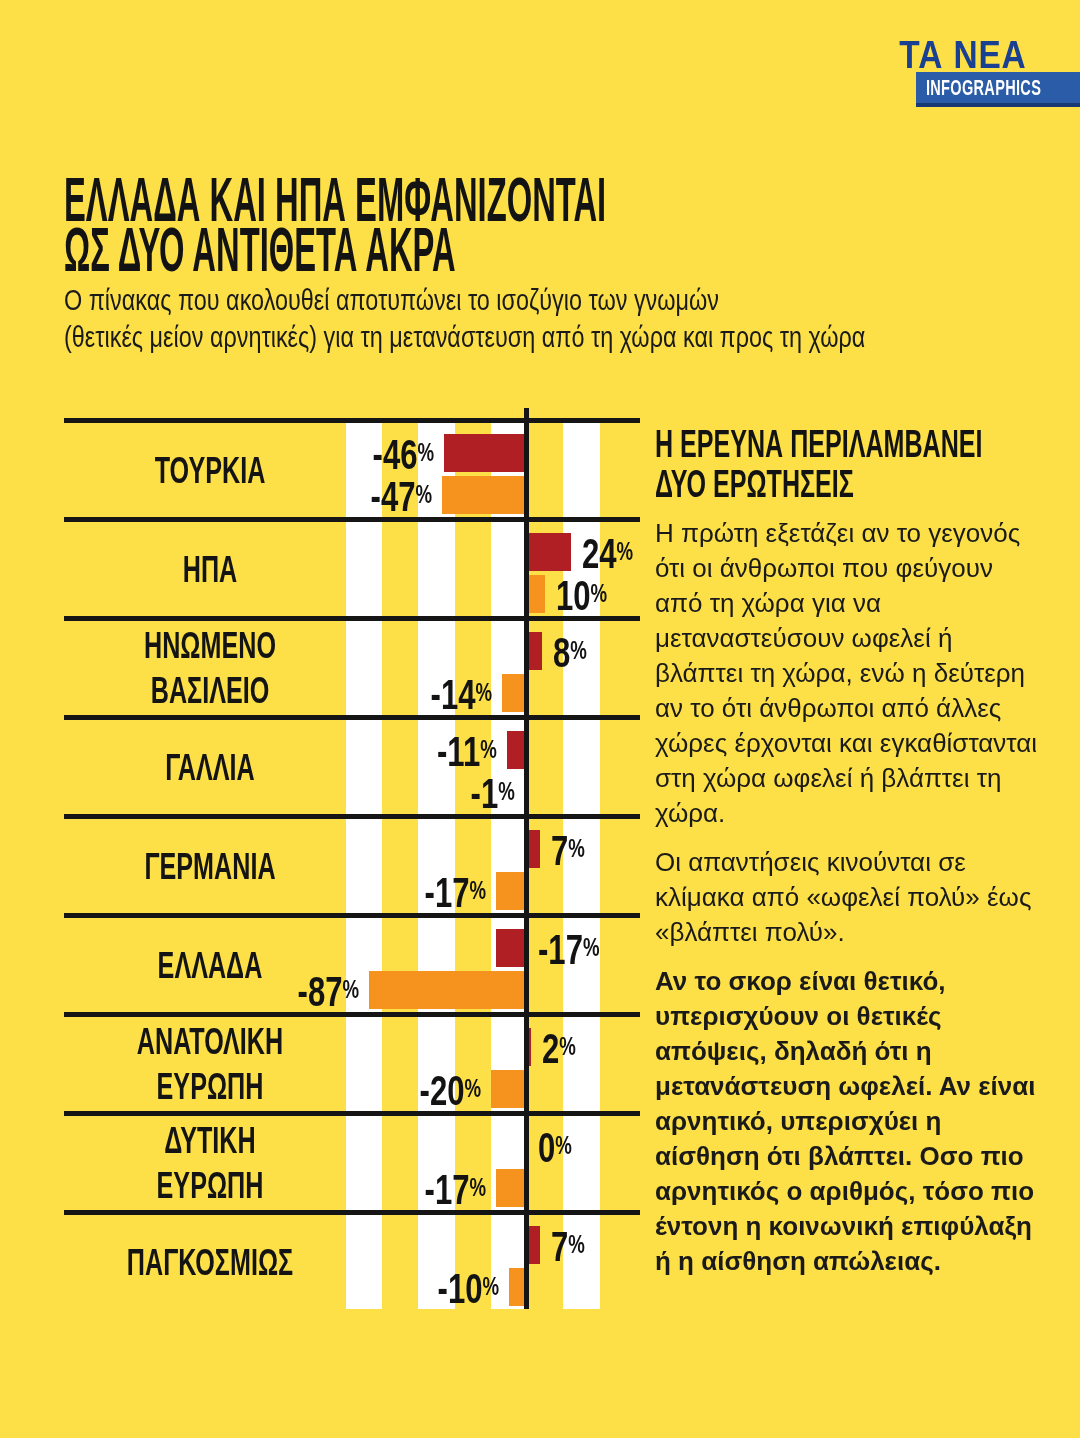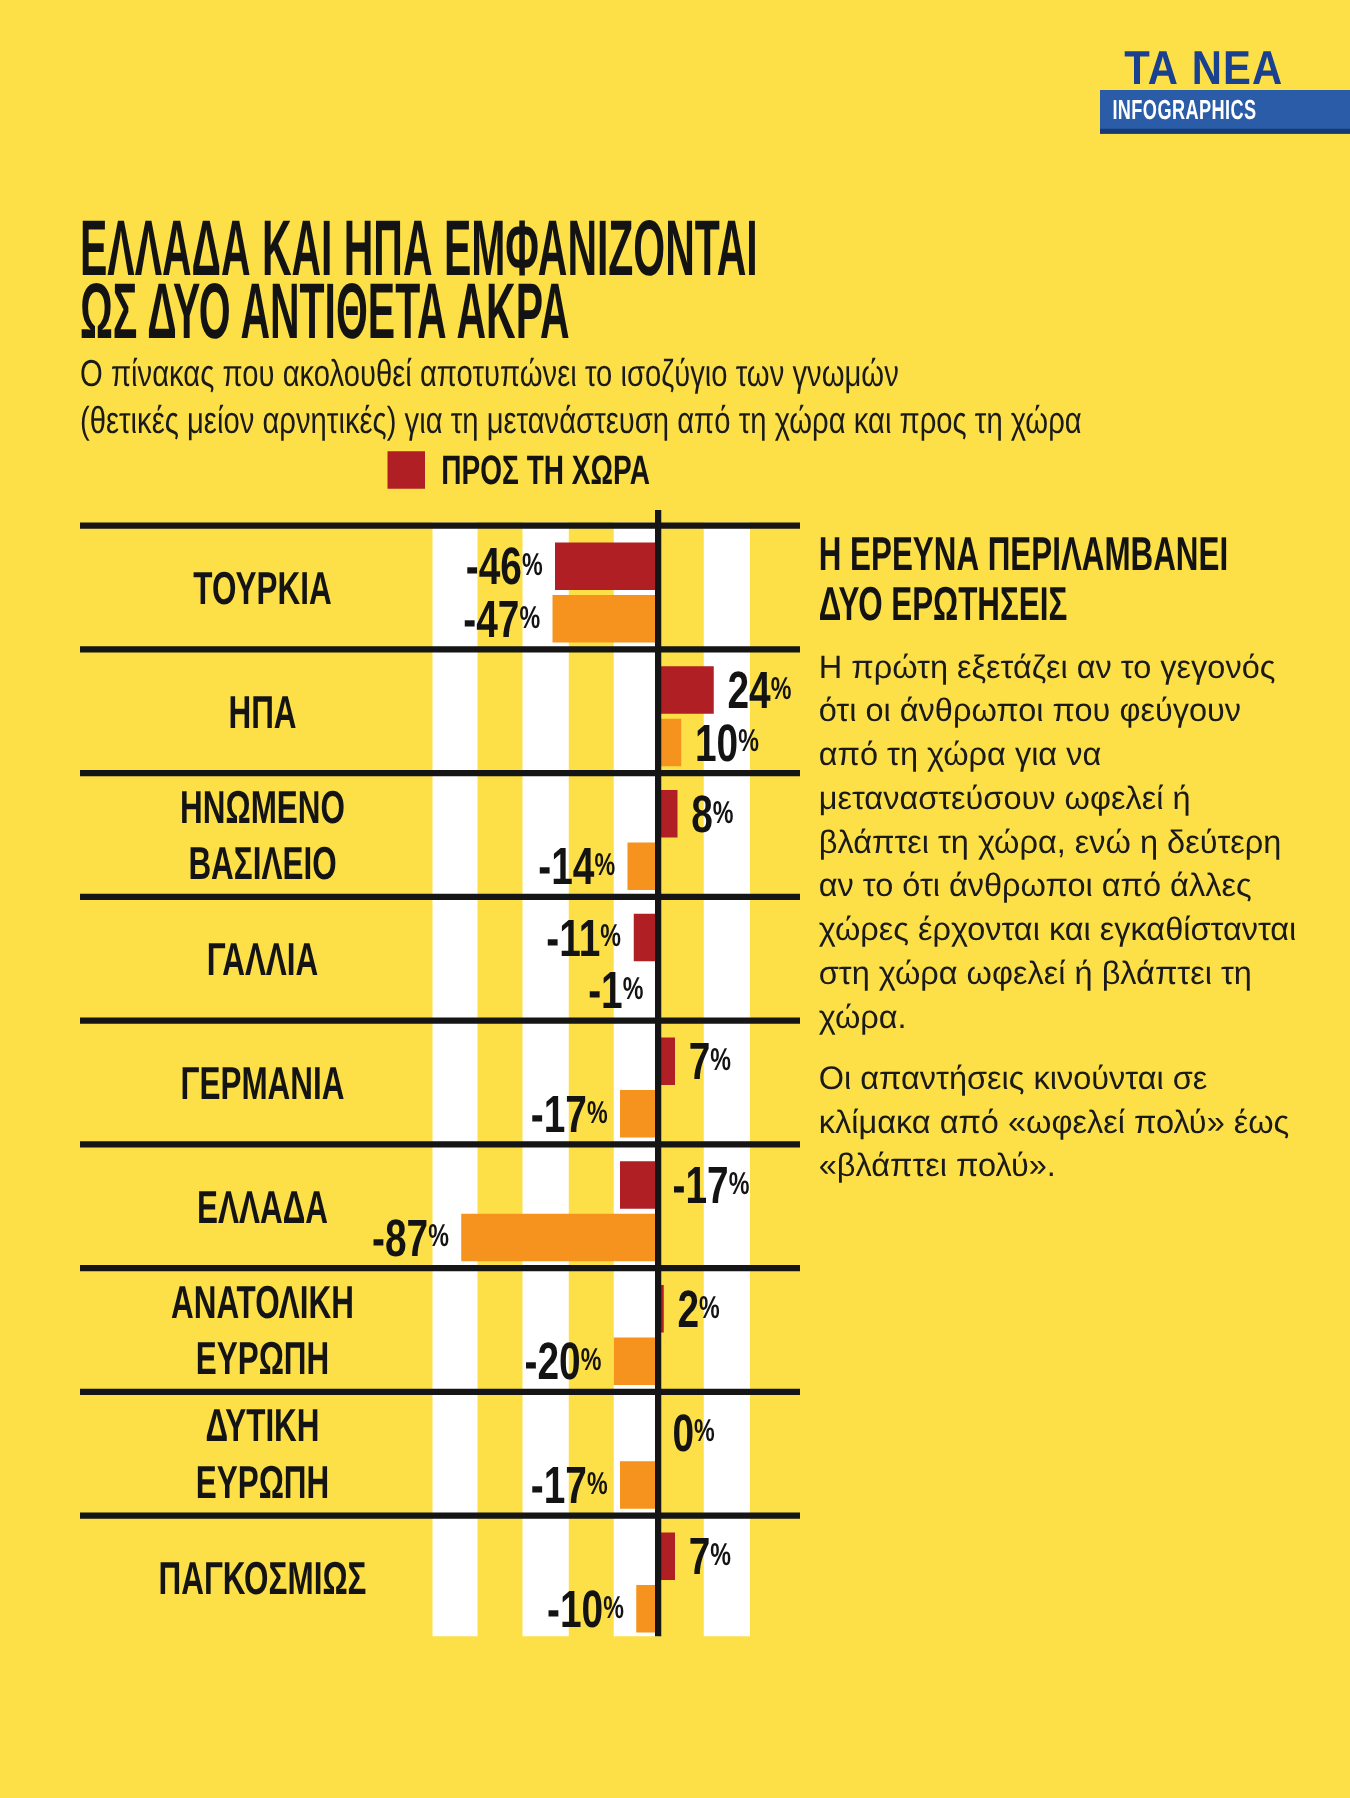--- a/index.html
+++ b/index.html
@@ -2,21 +2,21 @@
 <html><head>
 <meta charset="utf-8">
 <style>
   html,body{margin:0;padding:0;}
   body{font-family:"Liberation Sans", sans-serif;}
   #canvas{position:relative;width:1080px;height:1438px;background:#fde047;overflow:hidden;}
 
   
   .logo-brand{position:absolute;top:34px;right:53px;font-size:38px;font-weight:700;
     letter-spacing:1px;transform:scaleX(.88);transform-origin:right top;white-space:nowrap;}
-  .logo-bar{position:absolute;top:72px;right:0;width:200px;height:31px;
+  .logo-bar{position:absolute;top:72px;right:0;width:164px;height:31px;
     border-bottom:4px solid #173A75;display:flex;align-items:center;}
   .logo-bar span{color:#fff;font-size:22px;font-weight:700;padding-left:15px;
     transform:scaleX(.66);transform-origin:left center;white-space:nowrap;letter-spacing:.5px;}
 
   
   .title{position:absolute;left:64px;top:174px;color:#131313;font-size:63px;font-weight:700;
     line-height:50px;transform:scaleX(.52);transform-origin:left top;white-space:nowrap;}
   .title span{display:block;}
   .subtitle{position:absolute;left:64px;top:281px;color:#1A1A1A;font-size:30px;font-weight:400;
     line-height:37px;transform:scaleX(.78);transform-origin:left top;white-space:nowrap;}
@@ -66,24 +66,20 @@
 
   <div class="title">
     <span>ΕΛΛΑΔΑ ΚΑΙ ΗΠΑ ΕΜΦΑΝΙΖΟΝΤΑΙ</span>
     <span>ΩΣ ΔΥΟ ΑΝΤΙΘΕΤΑ ΑΚΡΑ</span>
   </div>
   <div class="subtitle">
     <span>Ο πίνακας που ακολουθεί αποτυπώνει το ισοζύγιο των γνωμών</span>
     <span>(θετικές μείον αρνητικές) για τη μετανάστευση από τη χώρα και προς τη χώρα</span>
   </div>
 
-  <div class="legend-item" id="legend-to">
-    <div class="sw" style="background: rgb(176, 31, 36);"></div>
-    <div class="lab">ΠΡΟΣ ΤΗ ΧΩΡΑ</div>
-  </div>
 
   <div class="chart">
       <div class="stripe" style="left: 281.75px; width: 36.25px;"></div>
       <div class="stripe" style="left: 354.25px; width: 36.25px;"></div>
       <div class="stripe" style="left: 426.75px; width: 36.25px;"></div>
       <div class="stripe" style="left: 499.25px; width: 36.25px;"></div>
       <div class="hline" style="top: 0px;"></div>
       <div class="rowlabel" style="top: 5px;">
         <span>ΤΟΥΡΚΙΑ</span>
       </div>
@@ -161,16 +157,17 @@
     </div>
 
   <div class="sidebar">
     <div class="sb-heading">
       <span>Η ΕΡΕΥΝΑ ΠΕΡΙΛΑΜΒΑΝΕΙ</span>
       <span>ΔΥΟ ΕΡΩΤΗΣΕΙΣ</span>
     </div>
     <div id="sb-paras">
         <p>Η πρώτη εξετάζει αν το γεγονός ότι οι άνθρωποι που φεύγουν από τη χώρα για να μεταναστεύσουν ωφελεί ή βλάπτει τη χώρα, ενώ η δεύτερη αν το ότι άνθρωποι από άλλες χώρες έρχονται και εγκαθίστανται στη χώρα ωφελεί ή βλάπτει τη χώρα.</p>
         <p>Οι απαντήσεις κινούνται σε κλίμακα από «ωφελεί πολύ» έως «βλάπτει πολύ».</p>
+        <p class="bold">Αν το σκορ είναι θετικό, υπερισχύουν οι θετικές απόψεις, δηλαδή ότι η μετανάστευση ωφελεί. Αν είναι αρνητικό, υπερισχύει η αίσθηση ότι βλάπτει. Οσο πιο αρνητικός ο αριθμός, τόσο πιο έντονη η κοινωνική επιφύλαξη ή η αίσθηση απώλειας.</p>
       </div>
   </div>
 
 </div>
 
 </body></html>

